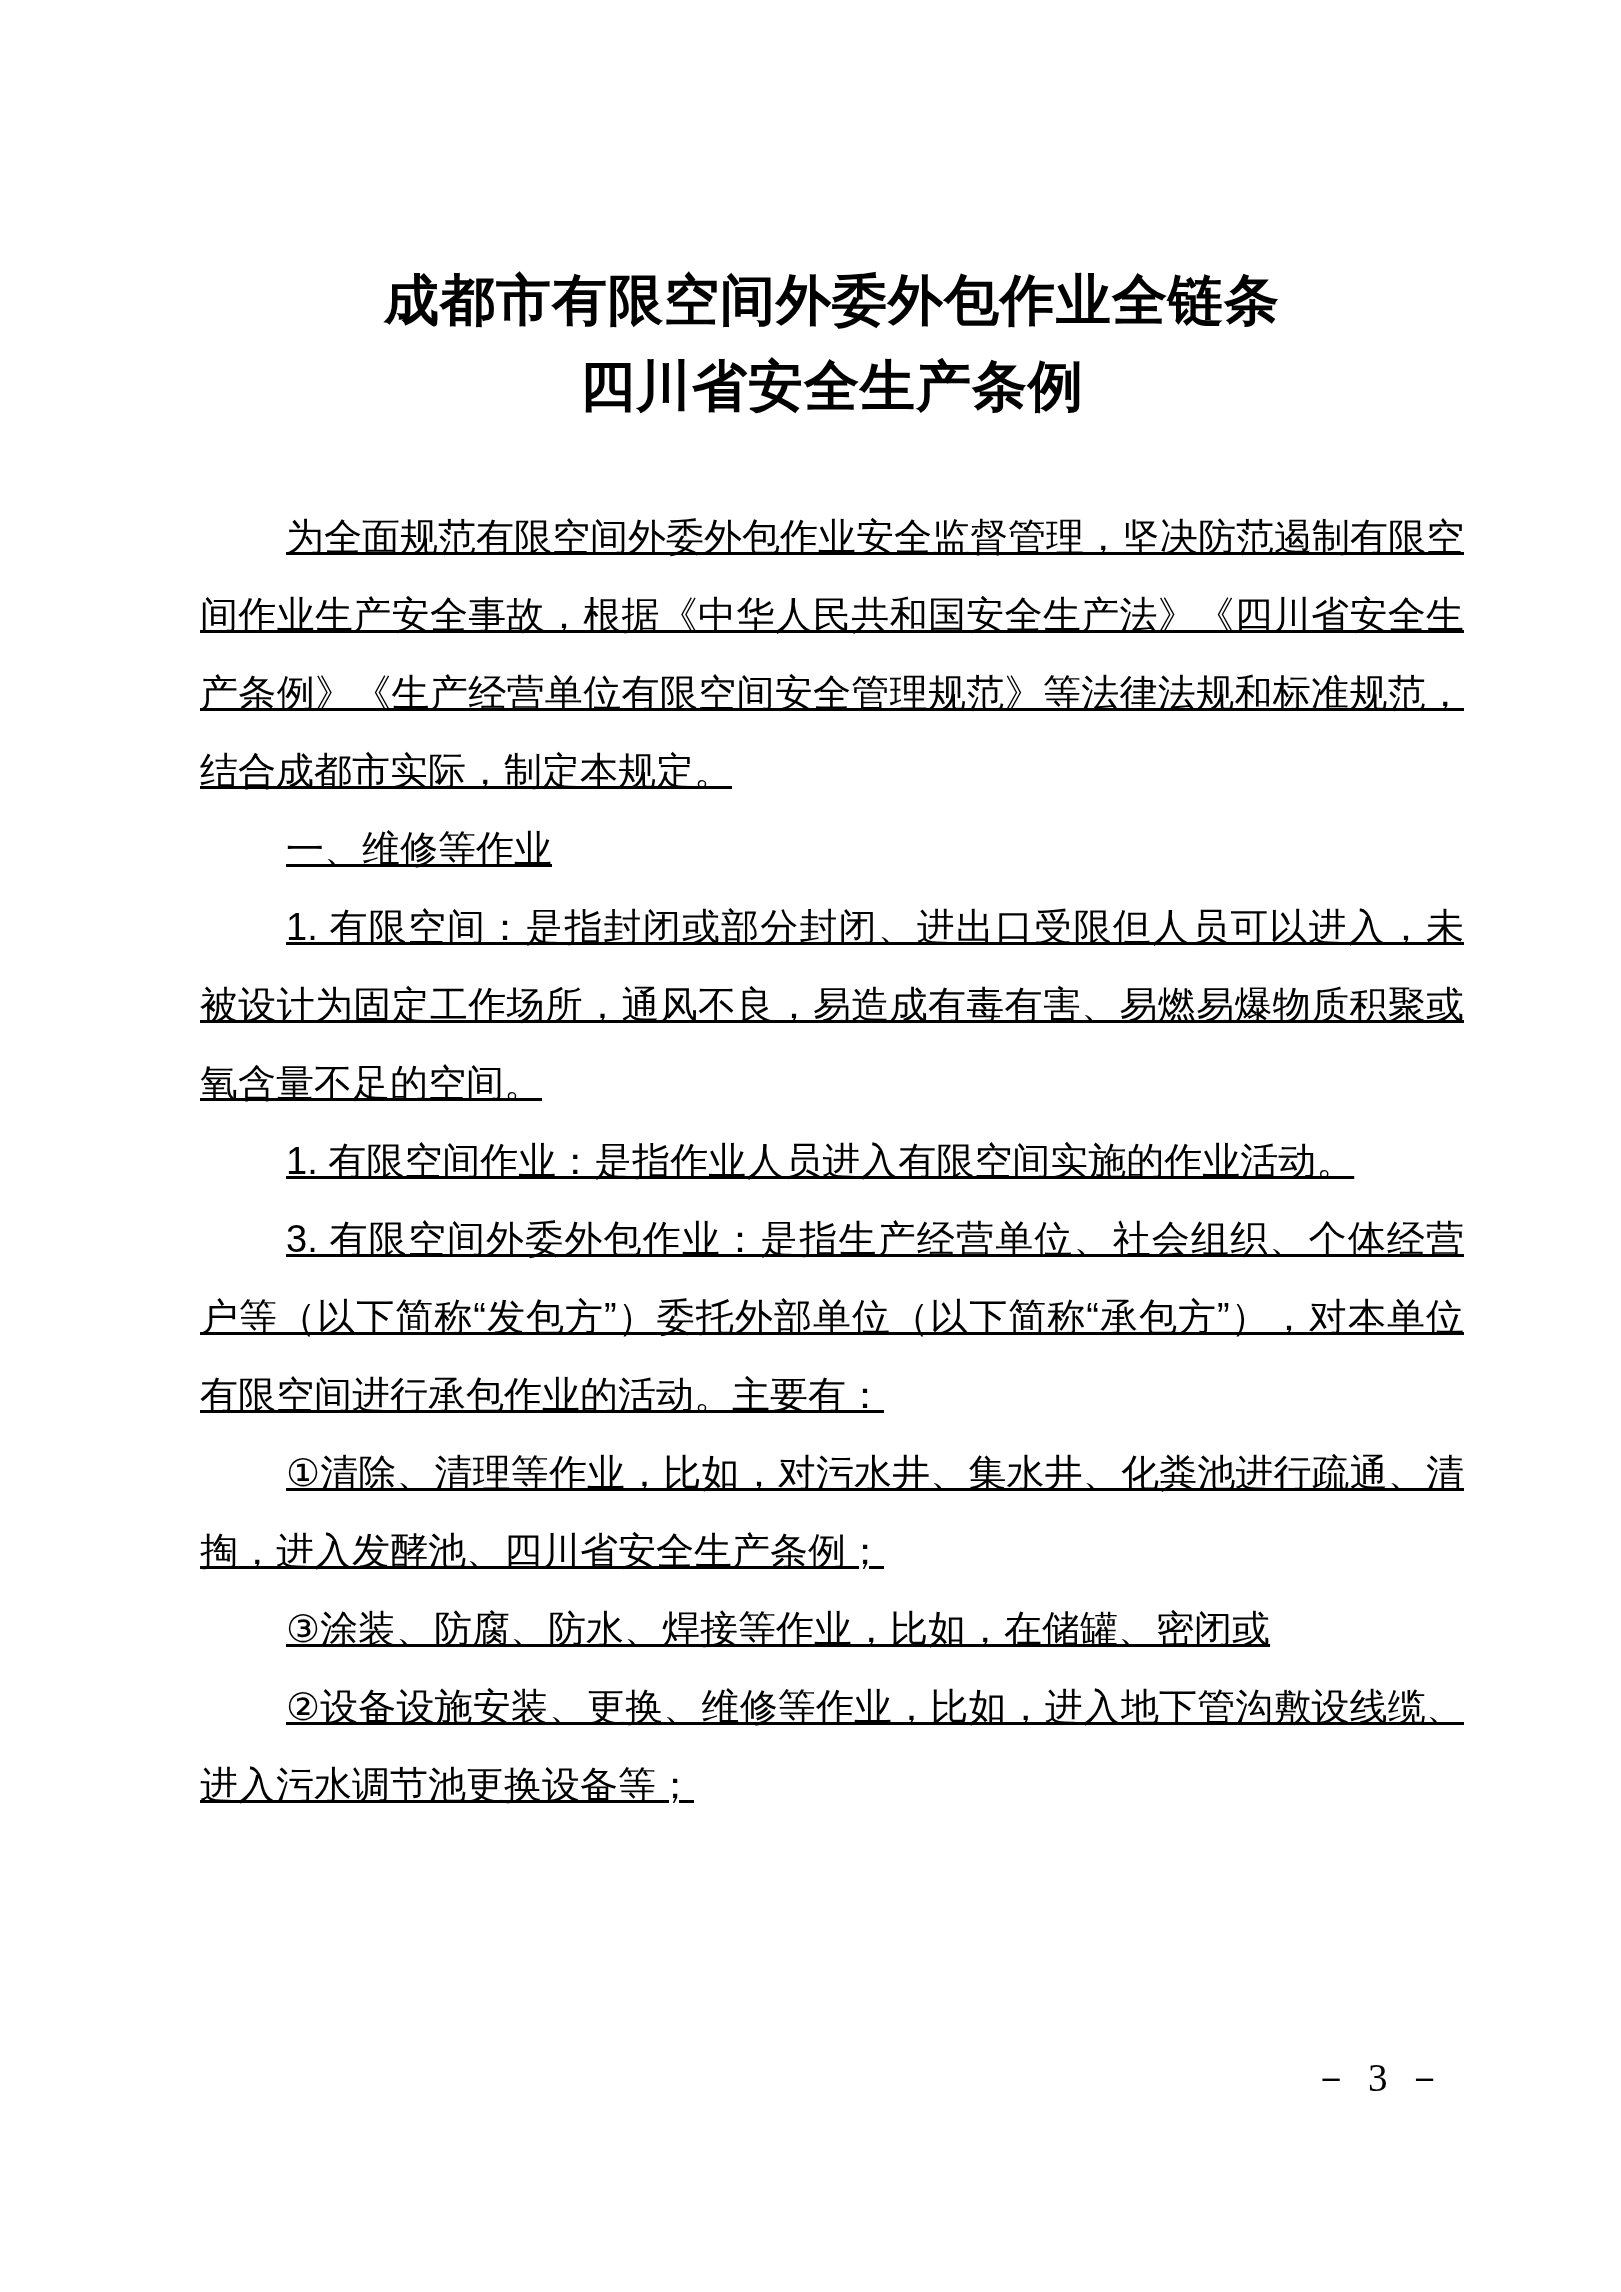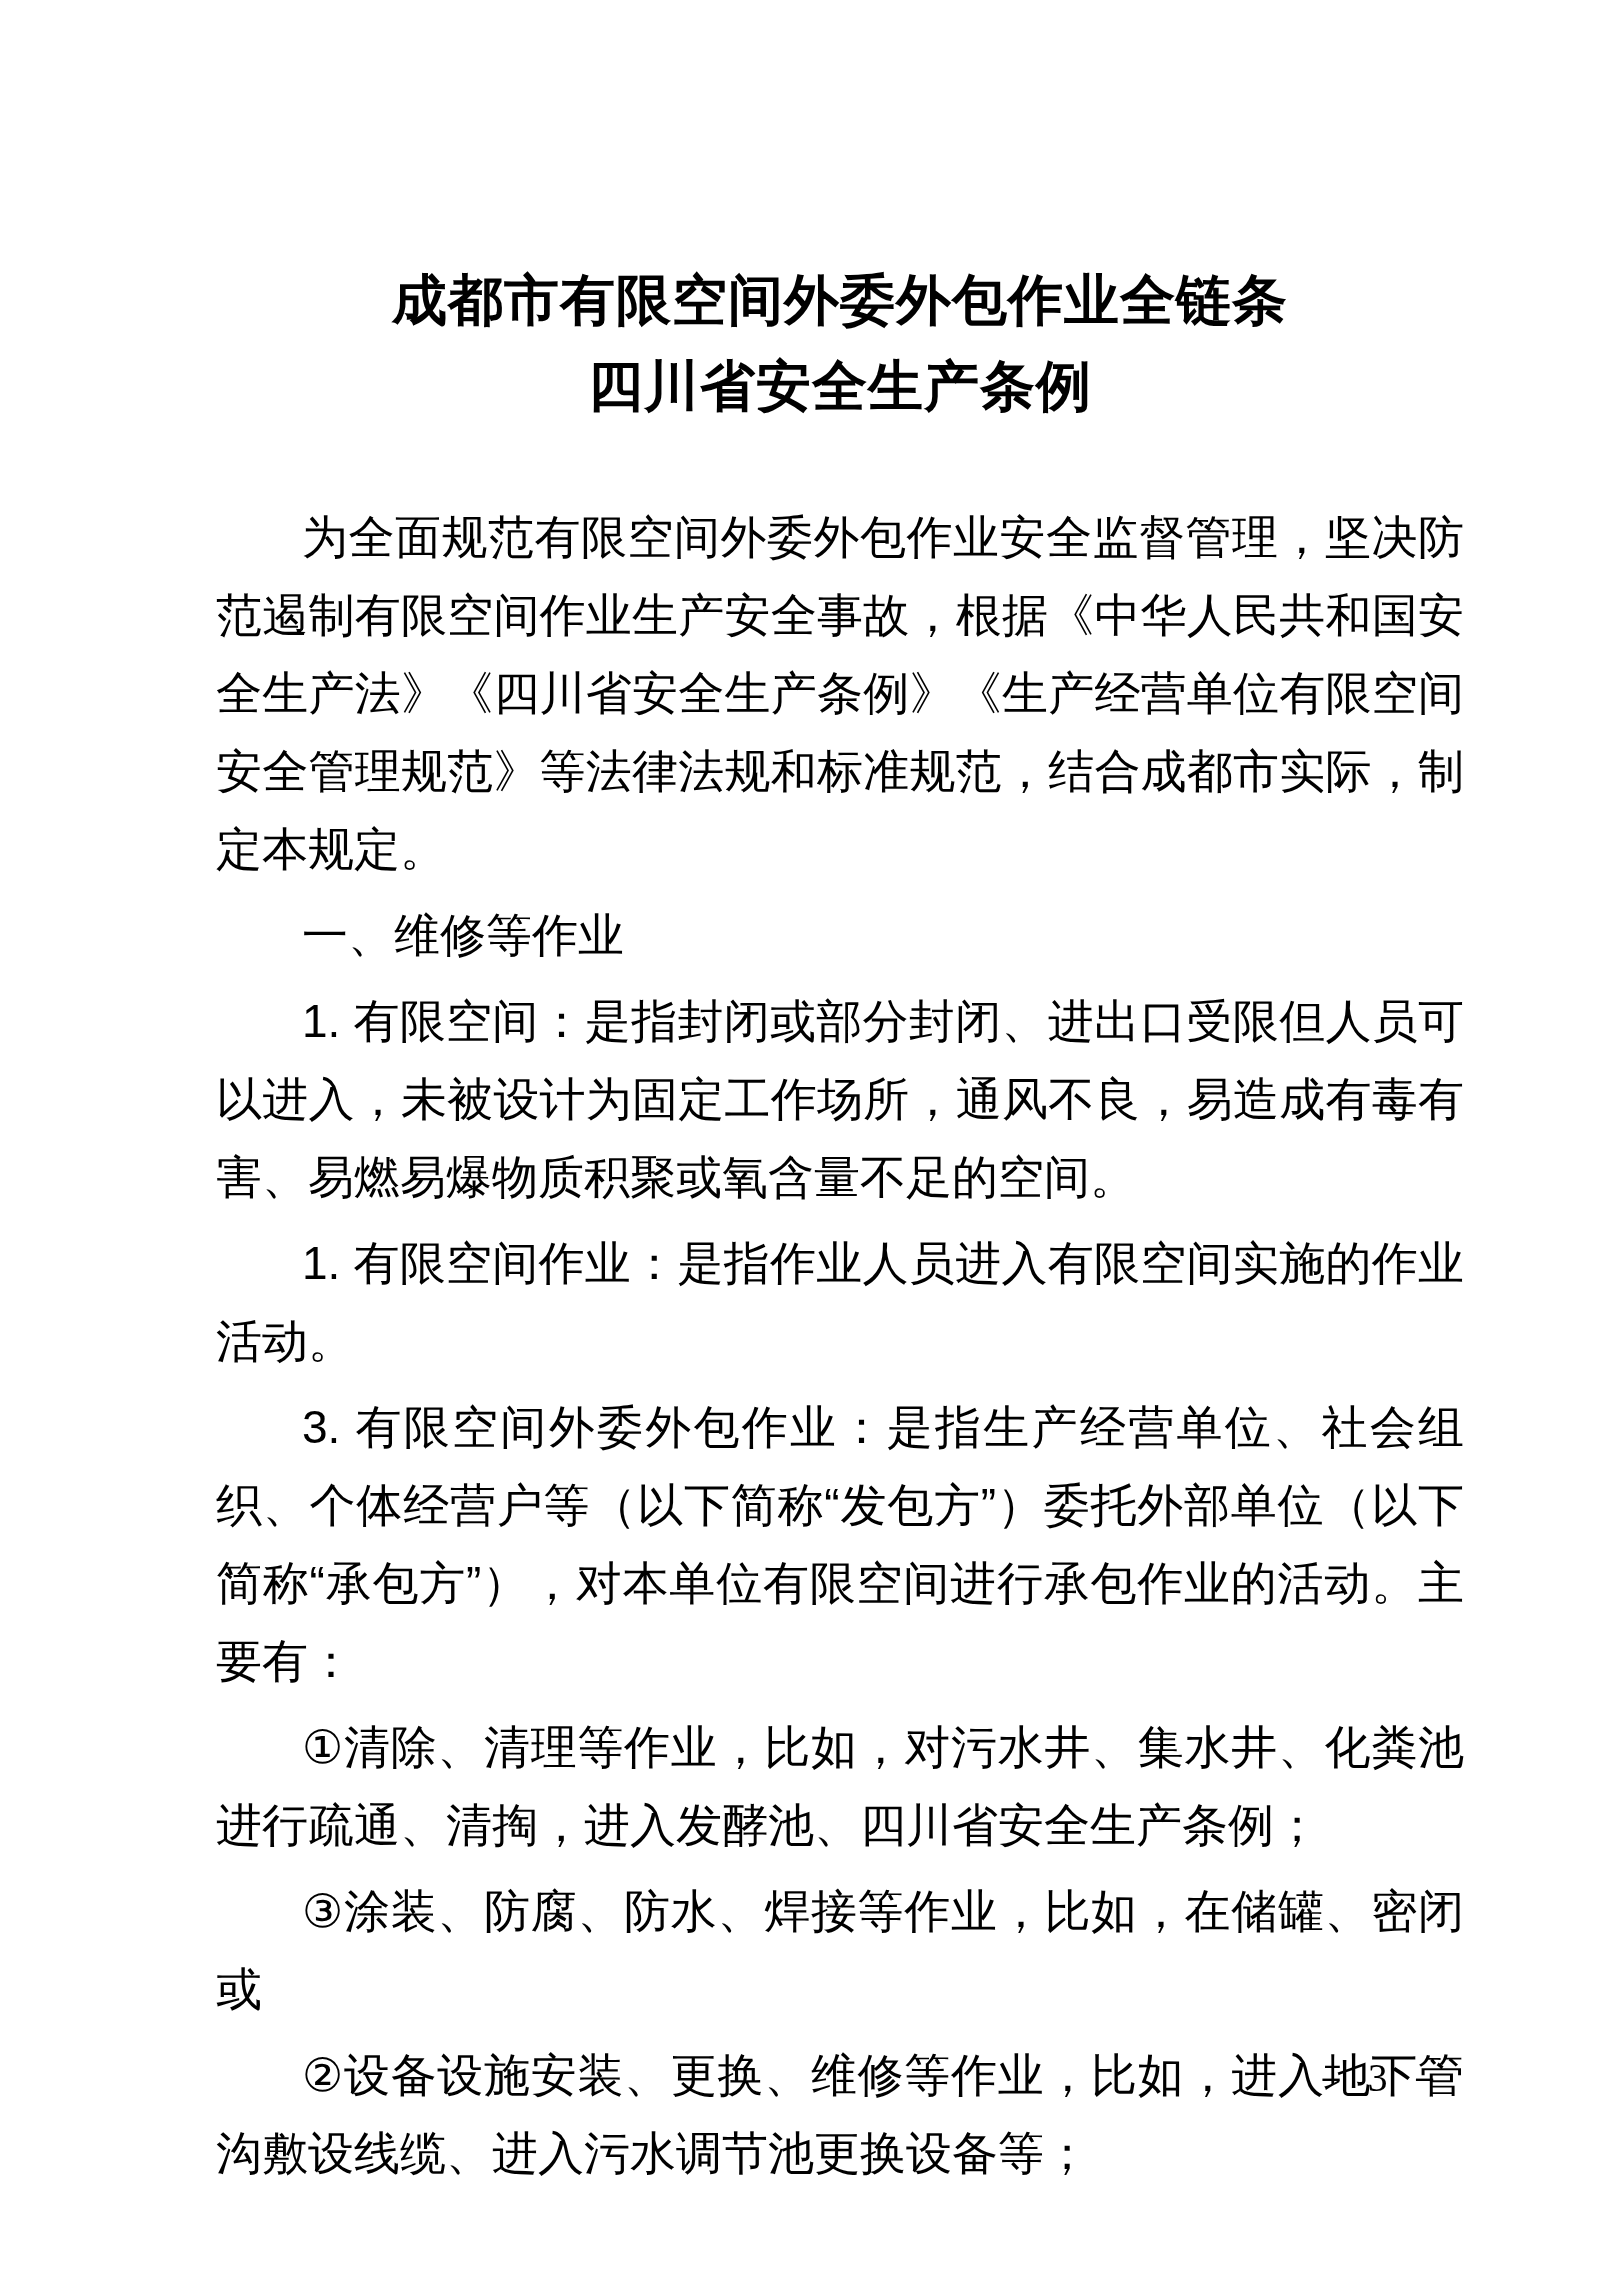--- a/index.html
+++ b/index.html
@@ -14,21 +14,21 @@
   .page {
     position: relative;
     width: 1621px;
     height: 2293px;
     background: #ffffff;
     box-sizing: border-box;
     overflow: hidden;
   }
   .content {
     position: absolute;
-    left: 208px;
+    left: 200px;
     top: 0;
     width: 1264px;
   }
   .doc-title {
     margin: 0;
     padding-top: 257px;
     text-align: center;
     font-size: 55px;
     line-height: 86px;
     font-weight: 700;
@@ -36,29 +36,30 @@
     font-family: "Liberation Sans", "DejaVu Sans", sans-serif;
   }
   .title-line {
     display: block;
     white-space: nowrap;
   }
   .body-block {
     margin-top: 69px;
   }
   p.para {
-    margin: 8px;
-    font-size: 46px;
+    margin: 0;
+    font-size: 38px;
     line-height: 78px;
     text-align: justify;
     text-justify: inter-ideograph;
     text-indent: 86px;
     font-weight: 500;
     letter-spacing: 0px;
     font-family: "Liberation Sans", "DejaVu Sans", sans-serif;
+    text-decoration: underline;
   }
   .page-number {
     position: absolute;
     right: 173px;
     top: 2054px;
     font-size: 39px;
     line-height: 47px;
     letter-spacing: 3.9px;
     font-family: "Liberation Serif", "DejaVu Serif", serif;
   }

